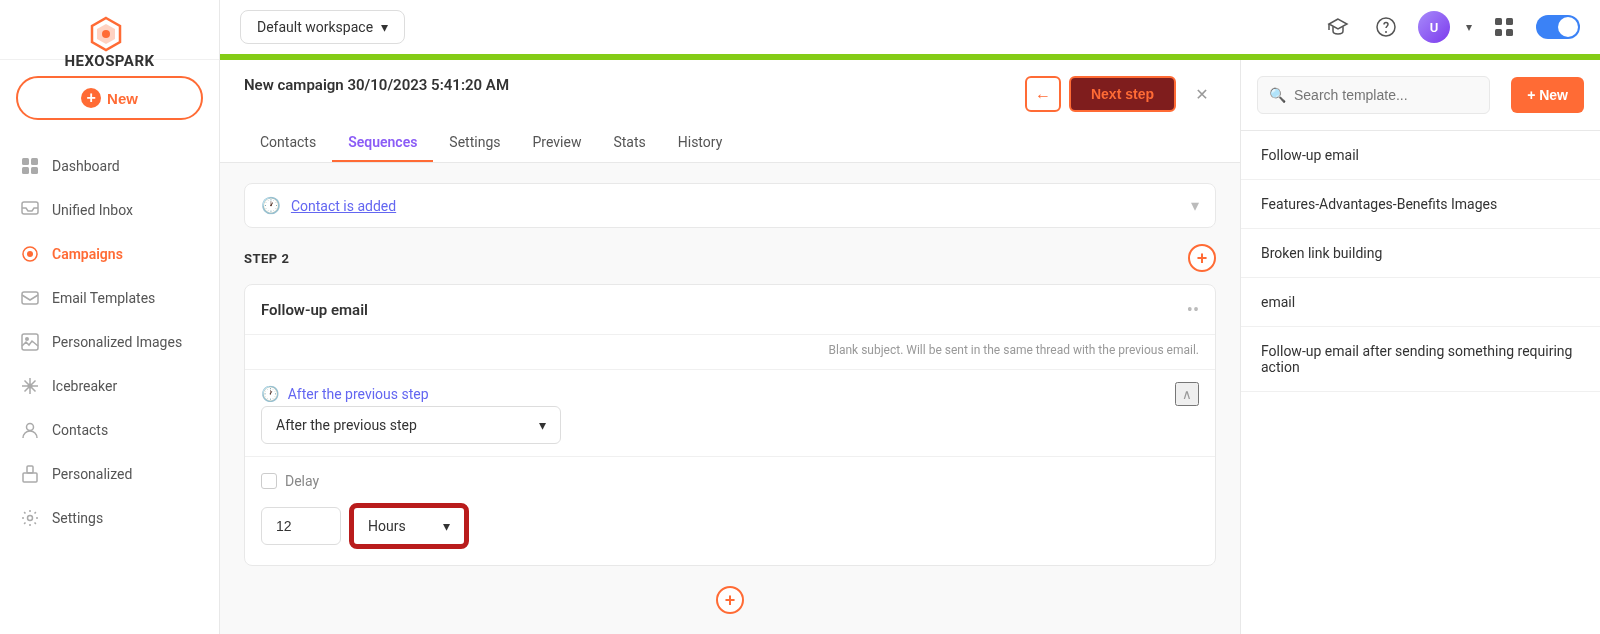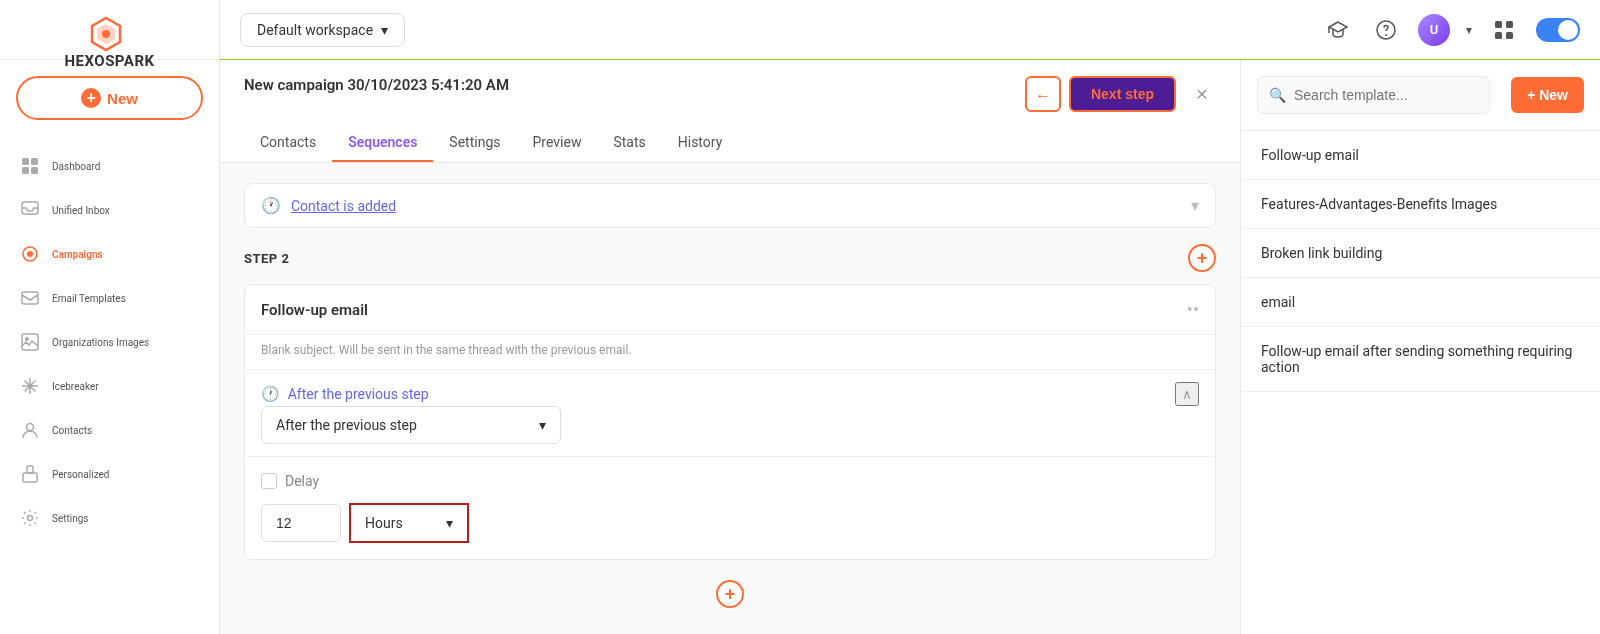--- a/index.html
+++ b/index.html
@@ -66,21 +66,21 @@
     .sidebar-nav {
       flex: 1;
       padding: 8px 0;
     }
     .nav-item {
       display: flex;
       align-items: center;
       padding: 12px 20px;
       cursor: pointer;
       color: #555;
-      font-size: 10px;
+      font-size: 14px;
       gap: 12px;
       border-radius: 0;
     }
     .nav-item.active {
       color: #ff6b35;
       font-weight: 600;
     }
     .nav-icon {
       width: 20px;
       height: 20px;
@@ -98,21 +98,21 @@
       background: #fff;
       overflow: hidden;
     }
 
     
     .topbar {
       display: flex;
       align-items: center;
       padding: 0 20px;
       height: 60px;
-      border-bottom: 1px solid #84cc16;
+      border-bottom: 6px solid #84cc16;
       background: #fff;
       gap: 16px;
     }
     .workspace-dropdown {
       display: flex;
       align-items: center;
       gap: 8px;
       padding: 8px 16px;
       border: 1px solid #ddd;
       border-radius: 8px;
@@ -238,21 +238,21 @@
       color: #ff6b35;
       border-radius: 6px;
       display: flex;
       align-items: center;
       justify-content: center;
       cursor: pointer;
       font-size: 16px;
     }
     .next-step-btn {
       padding: 8px 20px;
-      background: #4c1d95;
+      background: #7f1d1d;
       border: 2px solid #ff6b35;
       color: #ff6b35;
       border-radius: 6px;
       font-size: 14px;
       font-weight: 600;
       cursor: pointer;
     }
 
     
     .sequence-content {
@@ -327,20 +327,21 @@
     .email-card-title {
       font-size: 15px;
       font-weight: 600;
       color: #333;
     }
     .email-card-desc {
       font-size: 12px;
       color: #999;
       padding: 8px 16px 12px;
       border-bottom: 1px solid #f0f0f0;
+      text-align: right;
     }
     .dots-icon { color: #bbb; font-size: 18px; cursor: pointer; }
 
     
     .timing-section {
       padding: 12px 16px;
       border-bottom: 1px solid #f0f0f0;
     }
     .timing-row {
       display: flex;
@@ -414,22 +415,22 @@
       border: 1px solid #ddd;
       border-radius: 6px;
       font-size: 14px;
       color: #333;
     }
     .delay-unit-select {
       display: flex;
       align-items: center;
       justify-content: space-between;
       padding: 10px 14px;
-      border: 2px solid #b91c1c;
-      border-radius: 0;
+      border: 5px solid #b91c1c;
+      border-radius: 8px;
       background: #fff;
       cursor: pointer;
       font-size: 14px;
       color: #333;
       width: 120px;
     }
 
     
     .bottom-add-btn {
       display: flex;
@@ -559,21 +560,21 @@
       <span>Email Templates</span>
     </div>
     <div class="nav-item">
       <span class="nav-icon">
         <svg width="18" height="18" viewBox="0 0 18 18" fill="none">
           <rect x="1" y="1" width="16" height="16" rx="2" stroke="#aaa" stroke-width="1.5" fill="none"></rect>
           <circle cx="6" cy="6" r="2" fill="#aaa"></circle>
           <path d="M1 13l4-4 3 3 3-4 6 5" stroke="#aaa" stroke-width="1.5" fill="none"></path>
         </svg>
       </span>
-      <span>Organizations Images</span>
+      <span>Personalized Images</span>
     </div>
     <div class="nav-item">
       <span class="nav-icon">
         <svg width="18" height="18" viewBox="0 0 18 18" fill="none">
           <path d="M9 1v16M1 9h16M3.5 3.5l11 11M14.5 3.5l-11 11" stroke="#aaa" stroke-width="1.5"></path>
           <circle cx="9" cy="9" r="2.5" fill="#aaa"></circle>
         </svg>
       </span>
       <span>Icebreaker</span>
     </div>

